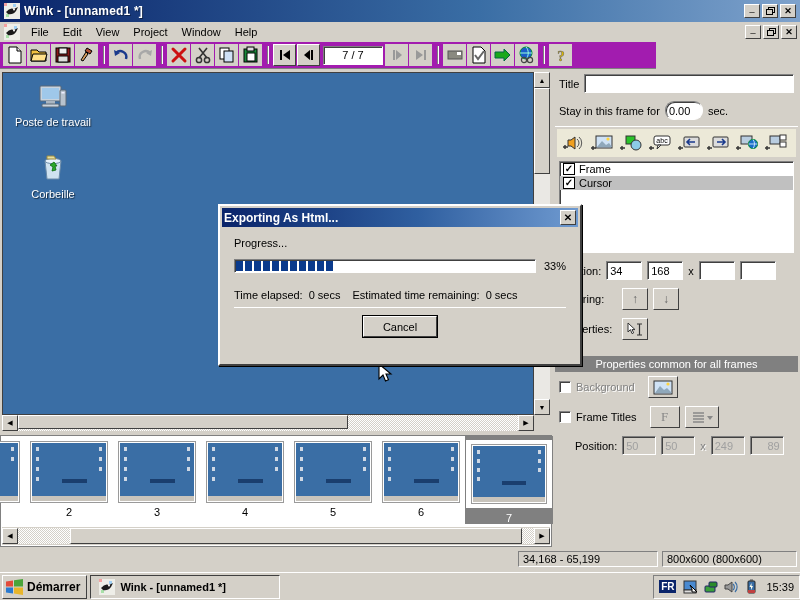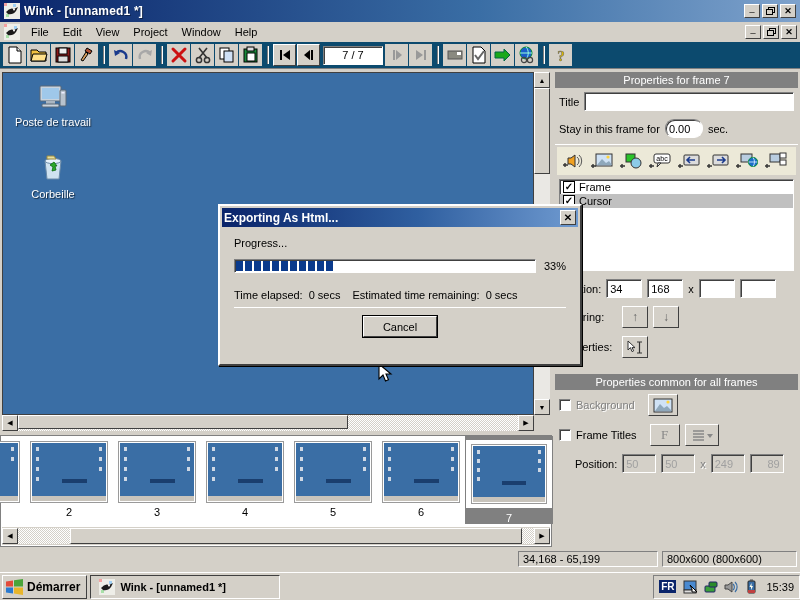--- a/index.html
+++ b/index.html
@@ -36,22 +36,22 @@
   }
 
   
   .menubar{ position:absolute;left:0;top:22px;width:800px;height:20px;
             background:#d4d0c8;display:flex;align-items:center; }
   .menubar .mico{ width:16px;height:16px;margin:0 4px; }
   .menu-item{ padding:2px 7px; color:#000; font-size:11px; }
   .mdi-btns{ margin-left:auto; display:flex; gap:2px; padding-right:3px; }
 
   
-  .toolbar{ position:absolute;left:0;top:42px;width:800px;height:27px;
-            background:#0c4a6e;display:flex;align-items:center;padding-left:3px;
+  .toolbar{ position:absolute;left:0;top:42px;width:656px;height:27px;
+            background:#a21caf;display:flex;align-items:center;padding-left:3px;
             border-bottom:1px solid #808080; }
   .tbtn{ width:23px;height:22px;margin-right:1px;display:flex;
          align-items:center;justify-content:center;background:#d4d0c8; }
   .sep{ width:2px;height:18px;margin:0 4px;border-left:1px solid #808080;
         border-right:1px solid #fff; }
   .framebox{ width:60px;height:19px;margin:0 2px;background:#fff;
              display:flex;align-items:center;justify-content:center;
              font-size:11px;color:#000;
              border:1px solid #808080;border-right-color:#fff;border-bottom-color:#fff;
              box-shadow: inset 1px 1px 0 #404040; }
@@ -522,21 +522,20 @@
       <div class="sbtn">◀</div>
       <div class="strack" style="flex:1;height:16px;position:relative;display:flex;">
         <div class="sthumb" style="margin-left:52px;width:452px;height:16px;"></div>
       </div>
       <div class="sbtn">▶</div>
     </div>
   </div>
 
   <div class="rpanel">
 
-    <div class="pheader">Properties for frame 7</div>
 
     <div class="prow">
       <span class="lbl">Title</span>
       <input class="txt" style="flex: 1 1 0%;" value="">
     </div>
 
     <div class="prow">
       <span class="lbl">Stay in this frame for</span>
       <input class="txt" style="width: 38px; border-radius: 9px;" value="0.00">
       <span class="lbl">sec.</span>

